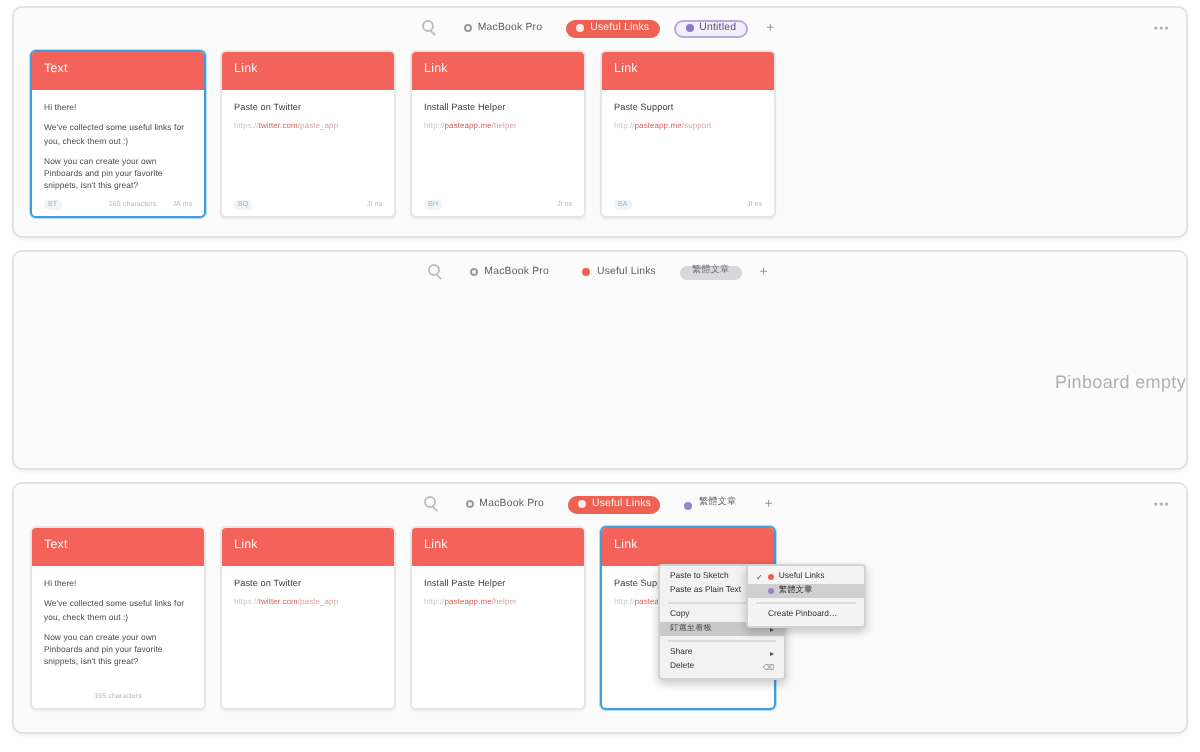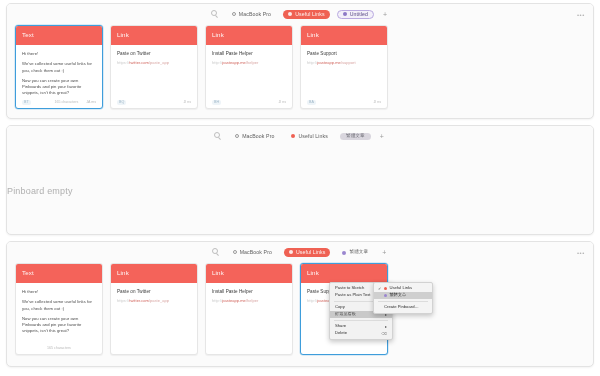--- a/index.html
+++ b/index.html
@@ -190,21 +190,21 @@
   }
   .meta{
     font-size:3.6px;color:#b9b9b9;line-height:1;
   }
   .meta.center{flex:1;text-align:center;}
   .meta.right{position:absolute;right:6px;}
 
   
   .empty{
     height:calc(100% - 21px);
-    display:flex;align-items:center;justify-content:flex-start;
+    display:flex;align-items:center;justify-content:flex-end;
   }
   .empty span{
     font-size:9px;
     color:#b0b0b0;
     letter-spacing:.02em;
   }
 
   
   .ctxwrap{position:absolute;left:329px;top:282px;z-index:30;}
   .menu{

